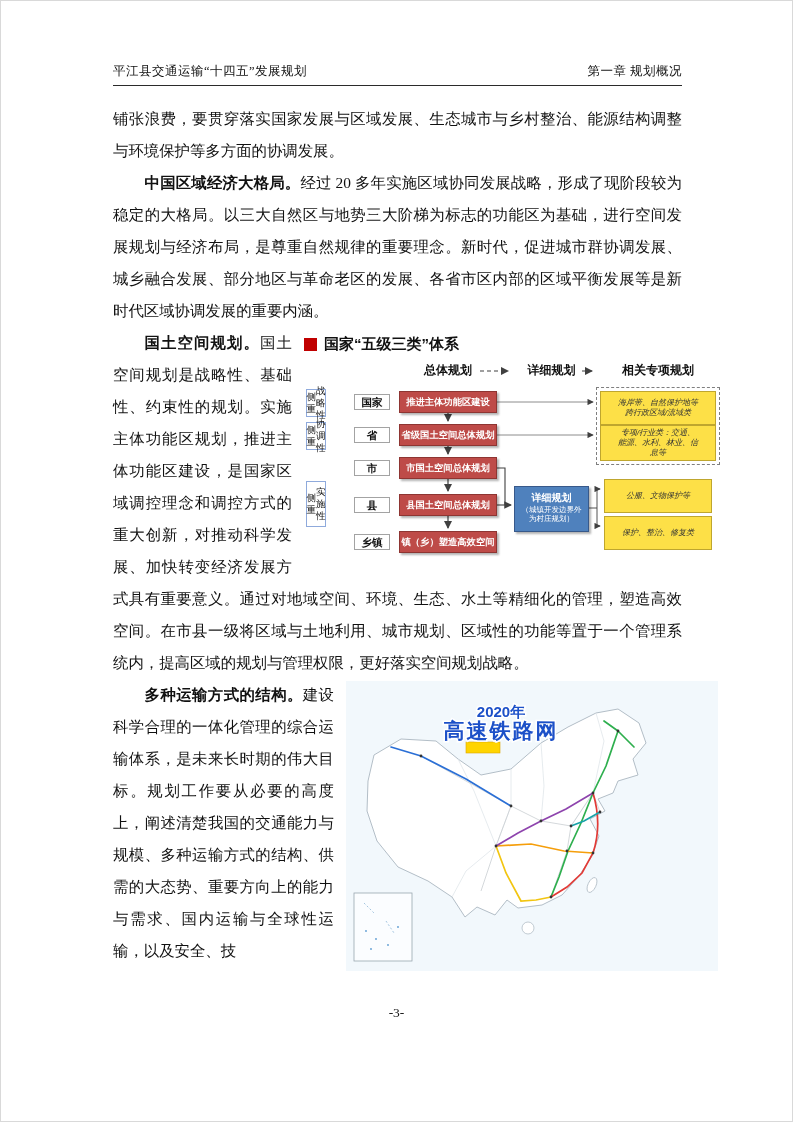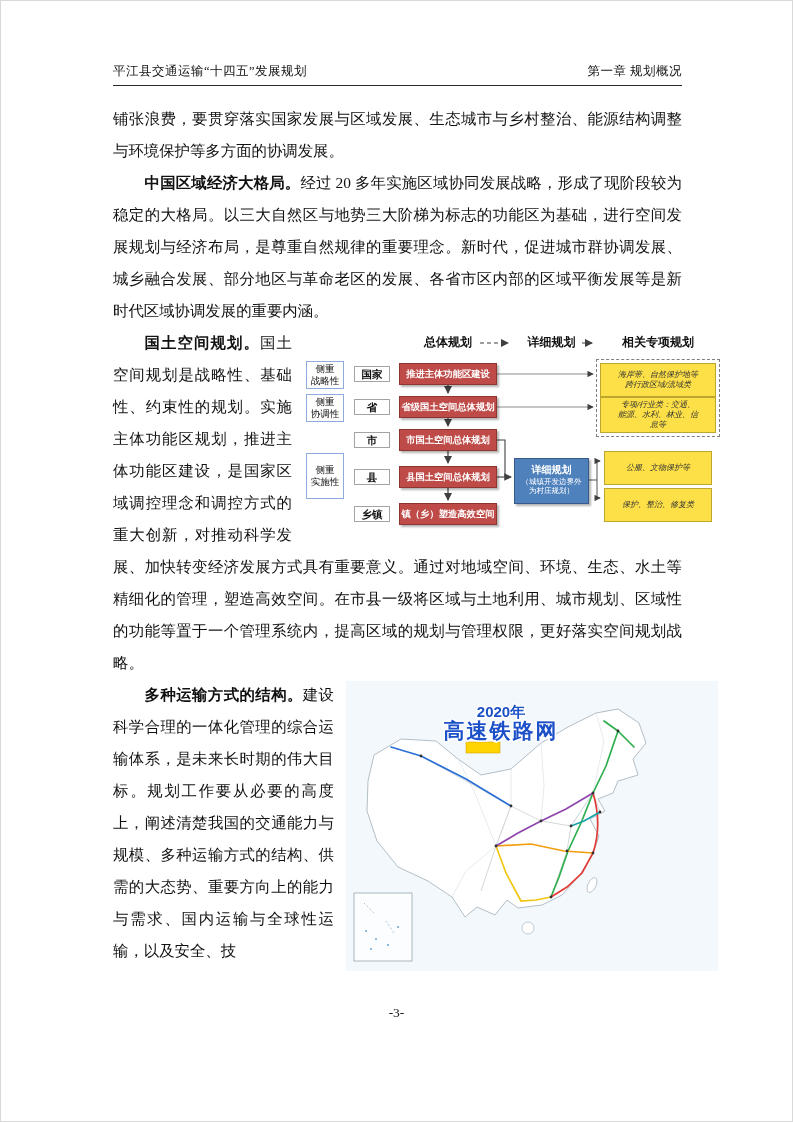--- a/index.html
+++ b/index.html
@@ -9,21 +9,21 @@
   .para{margin:0;}
   .ind{text-indent:2.05em;}
   .lead{font-weight:bold;}
   
   .fig1{float:right;width:420px;margin:6px -42px 6px 12px;text-indent:0;}
   .fig1-title{display:flex;align-items:center;gap:7px;font-family:"Liberation Sans","DejaVu Sans",sans-serif;font-weight:bold;font-size:15px;line-height:22px;margin-bottom:6px;text-indent:0;}
   .redsq{width:13px;height:13px;background:#c00000;flex:0 0 auto;}
   .fig1-canvas{position:relative;width:420px;height:204px;font-family:"Liberation Sans","DejaVu Sans",sans-serif;text-indent:0;line-height:normal;}
   .fig1-canvas>svg{position:absolute;left:0;top:0;}
   .colhead{position:absolute;top:1px;font-size:12px;font-weight:bold;text-align:center;}
-  .sidebox{position:absolute;left:2px;width:38px;border:1px solid #8faadc;background:#fff;display:flex;flex-direction:column;align-items:center;justify-content:center;font-size:9.5px;line-height:12px;text-align:center;box-sizing:border-box;}
+  .sidebox{position:absolute;left:2px;width:20px;border:1px solid #8faadc;background:#fff;display:flex;flex-direction:row;align-items:center;justify-content:center;font-size:9.5px;line-height:12px;text-align:center;box-sizing:border-box;}
   .lvl{position:absolute;left:50px;width:36px;height:16px;border:1px solid #a3a3a3;background:#fff;font-size:10.5px;line-height:14px;text-align:center;font-weight:bold;box-sizing:border-box;}
   .redbox{position:absolute;left:95px;width:98px;height:22px;background:#be4b48;border:1px solid #8e3532;color:#fff;font-size:9.3px;font-weight:bold;text-align:center;line-height:20px;box-sizing:border-box;box-shadow:1.5px 1.5px 2px rgba(0,0,0,.3);}
   .bluebox{position:absolute;left:210px;top:125px;width:75px;height:46px;background:#4f81bd;border:1px solid #38598a;color:#fff;text-align:center;box-sizing:border-box;padding-top:5px;box-shadow:1.5px 1.5px 2px rgba(0,0,0,.3);}
   .bluebox .t1{display:block;font-size:10px;font-weight:bold;line-height:12px;}
   .bluebox .t2{display:block;font-size:7.5px;line-height:9px;padding:1px 3px 0;}
   .ydash{position:absolute;left:292px;top:26px;width:124px;height:78px;border:1px dashed #7f7f7f;box-sizing:border-box;}
   .ybox{position:absolute;background:#fde047;border:1px solid #bfa62e;font-size:8px;line-height:10px;font-style:italic;text-align:center;display:flex;align-items:center;justify-content:center;padding:16px;box-sizing:border-box;color:#333;}
   
   .fig2{float:right;width:372px;margin:2px -36px 8px 12px;line-height:0;text-indent:0;}
   .ftr{position:absolute;top:1004px;left:0;width:100%;text-align:center;font-size:13.5px;}
@@ -39,20 +39,24 @@
   </div>
 
   <div class="content">
 
     <div class="para"><span>铺张浪费，要贯穿落实国家发展与区域发展、生态城市与乡村整治、能源结构调整与环境保护等多方面的协调发展。</span></div>
 
     <div class="para ind"><span class="lead">中国区域经济大格局。</span><span>经过 20 多年实施区域协同发展战略，形成了现阶段较为稳定的大格局。以三大自然区与地势三大阶梯为标志的功能区为基础，进行空间发展规划与经济布局，是尊重自然规律的重要理念。新时代，促进城市群协调发展、城乡融合发展、部分地区与革命老区的发展、各省市区内部的区域平衡发展等是新时代区域协调发展的重要内涵。</span></div>
 
     <div class="para ind">
       <div class="fig1">
+        <div class="fig1-title">
+          <span class="redsq"></span>
+          <span>国家“五级三类”体系</span>
+        </div>
         <div class="fig1-canvas">
           <svg width="420" height="204" viewBox="0 0 420 204">
             <defs>
               <marker id="arr" viewBox="0 0 8 8" refX="7" refY="4" markerWidth="7" markerHeight="7" orient="auto">
                   <path d="M0,0 L8,4 L0,8 Z" fill="#404040"></path>
                 </marker>
             </defs>
             <line x1="176" y1="10" x2="204" y2="10" stroke="#404040" stroke-width="1.2" stroke-dasharray="4,3" marker-end="url(#arr)"></line>
             <line x1="278" y1="10" x2="288" y2="10" stroke="#404040" stroke-width="1.2" stroke-dasharray="4,3" marker-end="url(#arr)"></line>
             <line x1="144" y1="52" x2="144" y2="60" stroke="#404040" stroke-width="1.2" marker-end="url(#arr)"></line>

